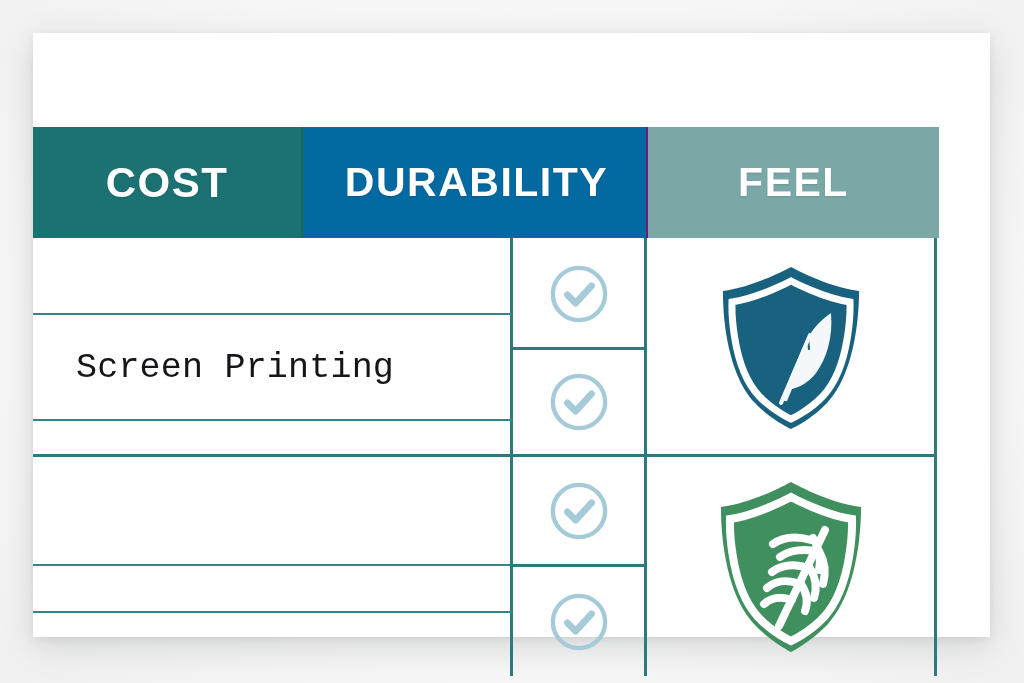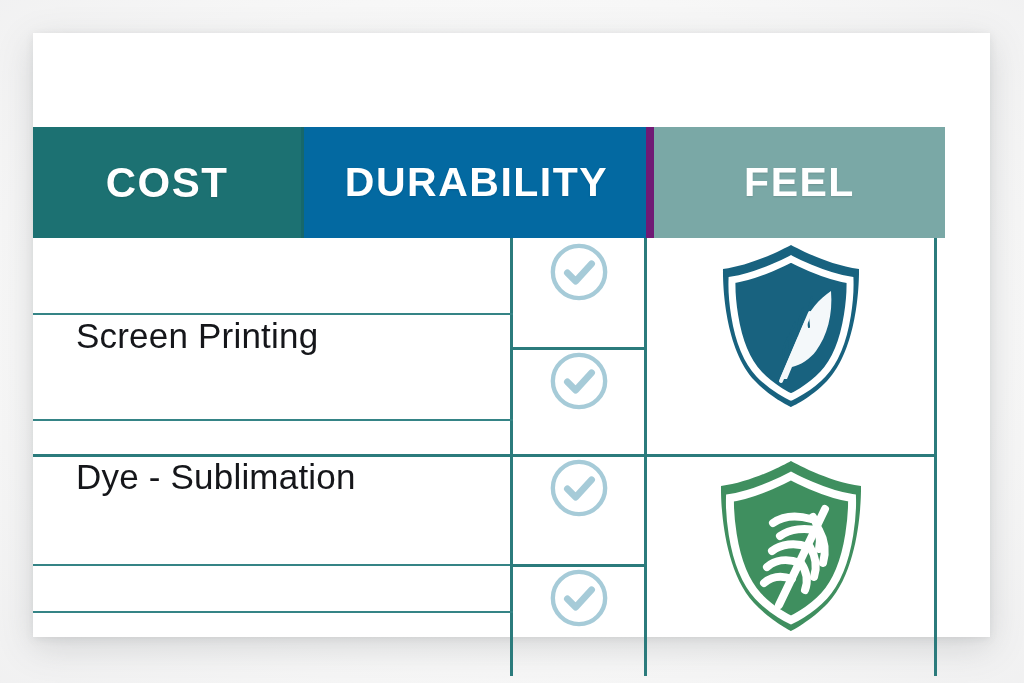--- a/index.html
+++ b/index.html
@@ -70,21 +70,21 @@
   .hdr-dur {
     left: 268px;
     width: 345px;
     background: #0369a1;
     border-left: 3px solid #17686a;
   }
   .hdr-feel {
     left: 613px;
     width: 291px;
     background: #7aa8a6;
-    border-left: 8px solid #701a75;
+    border-left: 2px solid #701a75;
     text-align: center;
   }
   .hdr-dur .hdr-inner,
   .hdr-feel .hdr-inner { font-size: 41px; }
 
   
   .vline {
     position: absolute;
     width: 3px;
     background: #2b7b7c;
@@ -93,22 +93,23 @@
     position: absolute;
     height: 3px;
     background: #2b7b7c;
   }
   .hline.thin { height: 2px; background: #358486; }
 
   
   .cell {
     position: absolute;
     display: flex;
-    align-items: flex-start;
+    align-items: center;
     box-sizing: border-box;
+    font-family: Liberation Mono, monospace;
   }
   .label-cell {
     justify-content: flex-start;
     padding-left: 43px;
     font-size: 35px;
     color: #15161a;
     letter-spacing: 0.2px;
     white-space: nowrap;
   }
   .icon-cell { justify-content: center; }
@@ -179,23 +180,20 @@
           <path d="M74 18 C74 18 106 35 133 39 C133 39 135 102 106 133 C92 148 74 156 74 156
                    C74 156 56 148 42 133 C13 102 15 39 15 39 C42 35 74 18 74 18 Z" fill="none" stroke="#ffffff" stroke-width="7"></path>
           <path d="M63 138 L86 84 C92 70 102 58 114 50 C116 74 110 95 99 110
                    C93 118 84 124 75 126 L70 138 Z" fill="#f4f8fa"></path>
           <path d="M95 56 C92 66 90 76 92 86 M86 68 C82 78 80 88 82 97
                    M78 82 C73 91 71 100 73 108 M71 97 C67 104 65 111 67 117" fill="none" stroke="#18627f" stroke-width="2.2" stroke-linecap="round"></path>
           <path d="M64 140 L93 72" fill="none" stroke="#f4f8fa" stroke-width="4" stroke-linecap="round"></path>
         </svg>
       </div>
 
-      <div class="cell label-cell" style="left:0px; top:385px; width:477px; height:107px;">
-        <span>Dye - Sublimation</span>
-      </div>
       <div class="cell icon-cell" style="left:480px; top:385px; width:131px; height:107px;">
         <svg class="check" viewBox="0 0 64 64">
           <circle cx="32" cy="32" r="27" fill="none" stroke="#a6cbd8" stroke-width="4.5"></circle>
           <path d="M20 33 L28.5 41.5 L45 23.5" fill="none" stroke="#a6cbd8" stroke-width="7" stroke-linecap="round" stroke-linejoin="round"></path>
         </svg>
       </div>
       <div class="cell icon-cell" style="left:614px; top:385px; width:287px; height:219px;">
         <svg class="shield" width="152" height="178" viewBox="0 0 152 178">
           <path d="M76 4 C76 4 113 25 146 29 C146 29 148 108 113 146 C96 164 76 174 76 174
                    C76 174 56 164 39 146 C4 108 6 29 6 29 C39 25 76 4 76 4 Z" fill="#3f8f5f"></path>

